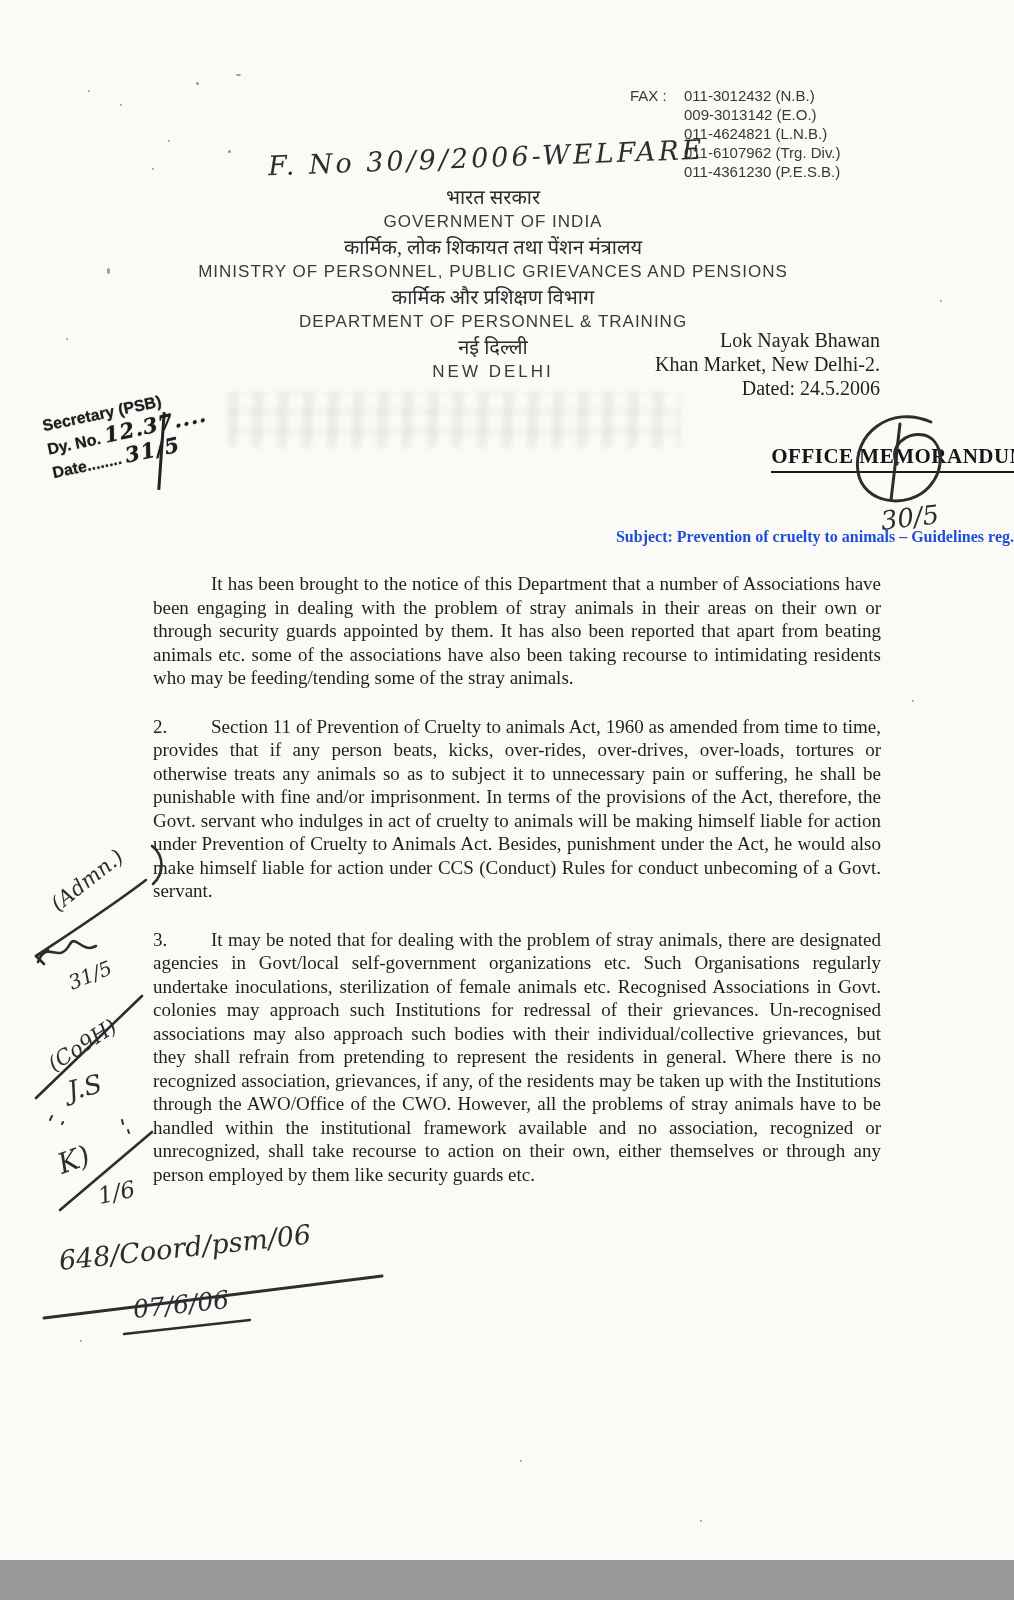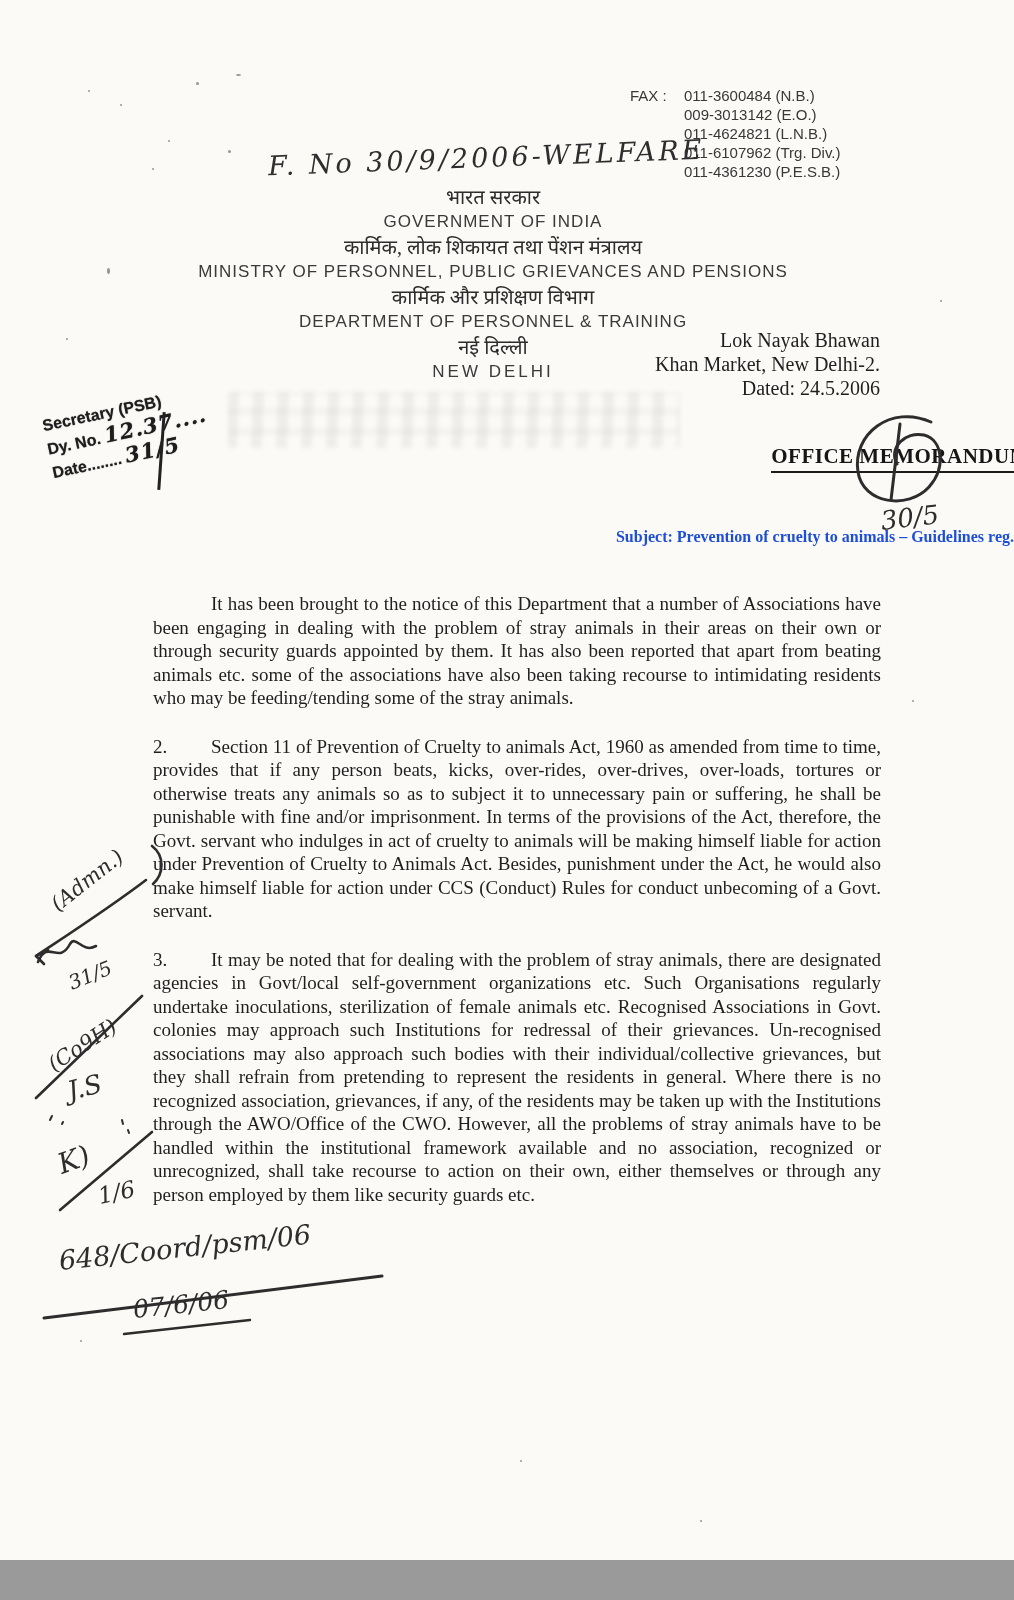--- a/index.html
+++ b/index.html
@@ -59,21 +59,21 @@
   
   .memo-title-wrap{position:absolute;left:16px;top:444px;width:1014px;text-align:right;}
   .memo-title{display:inline-block;font-weight:bold;font-size:21px;letter-spacing:.5px;
               color:#161616;border-bottom:2.5px solid #1c1c1c;padding-bottom:2px;}
 
   
   .subject{position:absolute;left:0;top:528px;width:1014px;text-align:right;
            font-weight:bold;font-size:16px;color:#1d4ed8;}
 
   
-  .body-text{position:absolute;left:153px;top:592px;width:728px;
+  .body-text{position:absolute;left:153px;top:572px;width:728px;
              font-size:19px;line-height:23.5px;text-align:justify;color:#1f1f1f;}
   .body-text p{margin:0 0 25px 0;}
   .body-text p.indent{text-indent:58px;}
   .pnum{display:inline-block;width:58px;}
 
   
   .anno{position:absolute;}
   .hw-text{font-family:"DejaVu Serif",serif;font-style:italic;fill:#2d2d2d;}
   .hw-stroke{stroke:#2d2d2d;stroke-width:2.6;fill:none;stroke-linecap:round;}
 </style>
@@ -98,21 +98,21 @@
     <div class="speck" style="left:520px;top:1460px;"></div>
     <div class="speck" style="left:700px;top:1520px;"></div>
     <div class="speck" style="left:300px;top:1560px;"></div>
   </div>
 
   <div class="bleed"></div>
 
   <div class="fax">
     <div class="fax-row">
       <span class="fax-label">FAX :</span>
-      <span>011-3600484 (N.B.)</span>
+      <span>011-3012432 (N.B.)</span>
     </div>
     <div class="fax-row">
       <span class="fax-spacer"></span>
       <span>009-3013142 (E.O.)</span>
     </div>
     <div class="fax-row">
       <span class="fax-spacer"></span>
       <span>011-4624821 (L.N.B.)</span>
     </div>
     <div class="fax-row">

